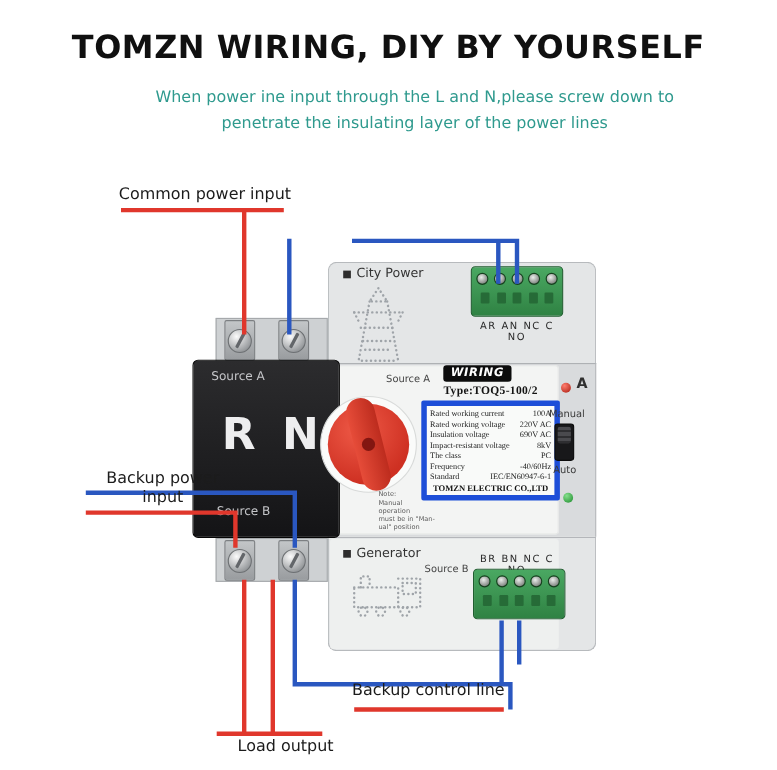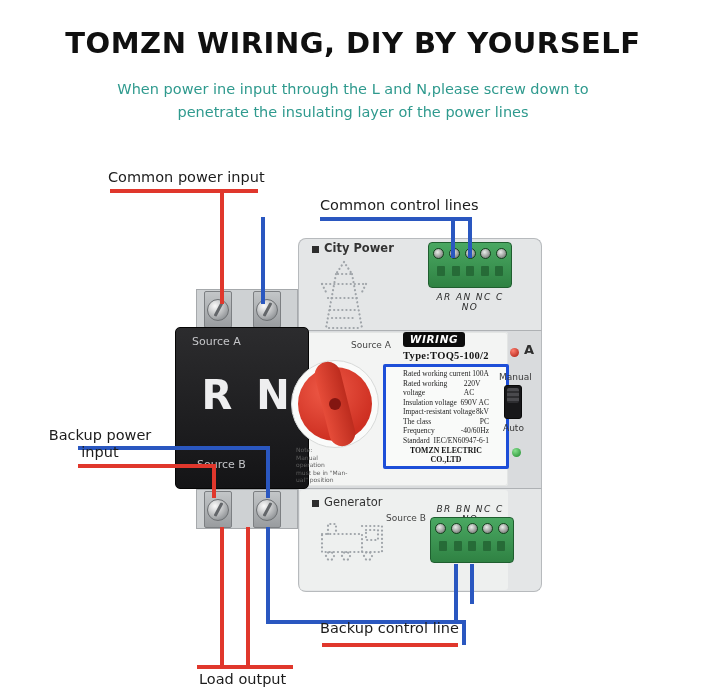--- a/index.html
+++ b/index.html
@@ -1,67 +1,67 @@
 <!DOCTYPE html>
 <html><head>
 <meta charset="utf-8">
 <style>
   * { margin:0; padding:0; box-sizing:border-box; }
   html,body { background:#fff; }
   #canvas { position:relative; width:706px; height:700px; background:#ffffff; overflow:hidden;
             font-family:"DejaVu Sans","Liberation Sans",sans-serif; }
   .abs { position:absolute; }
-  .preline { white-space:pre-line; }
+  .preline { white-space:pre-line;margin-left:48px; }
 
   
   #title { top:26px; left:0; right:0; text-align:center; font-size:29px; font-weight:bold;
            color:#101010; letter-spacing:0.5px; }
   #subtitle { top:78px; left:0; right:0; text-align:center; font-size:14.5px; line-height:1.6;
               color:#2f9a8e; }
 
   
   .callout { font-size:14.5px; color:#1c1c1c; z-index:8; }
   #lbl-cpi { left:108px; top:169px; }
   #lbl-ccl { left:320px; top:197px; }
   #lbl-bpi { left:44px;  top:427px; width:112px; text-align:center; line-height:17px; }
   #lbl-bcl { left:320px; top:620px; }
-  #lbl-lo  { left:199px; top:671px; }
+  #lbl-lo  { left:216px; top:671px; }
 
   
   #wires { left:0; top:0; z-index:7; pointer-events:none; }
 
   
   .housing { background:#e4e6e7; border:1px solid #b7babd; z-index:1; }
   #housing-top { left:298px; top:238px; width:244px; height:92px;  border-radius:8px 8px 0 0; border-bottom:none; }
   #housing-mid { left:298px; top:330px; width:244px; height:158px; background:#d9dbdd; border-top:1px solid #aeb1b4; border-bottom:none; }
   #housing-bot { left:298px; top:488px; width:244px; height:104px; border-radius:0 0 8px 8px; border-top:1px solid #aeb1b4; }
   .face { background:#f3f4f3; border-radius:3px; z-index:2; }
   #face-mid { left:300px; top:332px; width:208px; height:154px; box-shadow:inset 0 0 0 1px #e3e5e4; }
   #face-bot { left:300px; top:490px; width:208px; height:100px; background:#eef0ef; }
 
   
   .bullet { width:7px; height:7px; background:#2d2d2d; z-index:3; }
   #city-bullet { left:312px; top:246px; }
-  #city-label  { left:324px; top:241px; font-size:11.5px; font-weight:700; color:#333; z-index:3; }
+  #city-label  { left:324px; top:241px; font-size:11.5px; font-weight:400; color:#333; z-index:3; }
   #tower-icon  { left:314px; top:258px; z-index:3; }
   #gen-bullet  { left:312px; top:500px; }
   #gen-label   { left:324px; top:495px; font-size:11.5px; font-weight:400; color:#333; z-index:3; }
   #gen-icon    { left:316px; top:514px; z-index:3; }
 
   
   .terminal { width:84px; height:46px; border-radius:4px; border:1px solid #1f5e2f;
               background:linear-gradient(180deg,#4aa862,#2f8243); z-index:3; }
   #terminal-top { left:428px; top:242px; }
   #terminal-bot { left:430px; top:517px; }
   .t-screws { display:flex; justify-content:space-between; padding:5px 4px 0 4px; }
   .t-screw  { width:11px; height:11px; border-radius:50%; border:1px solid #163f1e;
               background:radial-gradient(circle at 40% 35%, #e9ede9, #5f625f); }
   .t-holes { display:flex; justify-content:space-between; padding:7px 8px 0 8px; }
   .t-hole  { width:8px; height:10px; background:#266b37; border-radius:1px; }
-  .t-label { font-size:9px; letter-spacing:1.4px; color:#2a2a2a; text-align:center; z-index:3;font-style:italic; }
+  .t-label { font-size:9px; letter-spacing:1.4px; color:#2a2a2a; text-align:center; z-index:3; }
   #terminal-top-label { left:426px; top:292px; width:88px; }
   #terminal-bot-label { left:426px; top:504px; width:88px; }
 
   
   #switch-module { left:175px; top:327px; width:134px; height:162px; border-radius:5px;
                    background:linear-gradient(180deg,#2c2c2e,#141416); border:1px solid #050505; z-index:3; }
   #src-a-black { left:192px; top:335px; font-size:11px; color:#c4c5c8; z-index:4; }
   #src-b-black { left:197px; top:458px; font-size:11px; color:#c4c5c8; z-index:4; }
   .pole { top:372px; width:42px; text-align:center; font-size:40px; font-weight:bold; color:#eeeeef; z-index:4; }
   #pole-r { left:196px; }
@@ -80,22 +80,22 @@
                        background:#63666a; border-radius:1px; transform:rotate(28deg); }
 
   
   #face-src-a { left:351px; top:340px; font-size:9px; color:#444; z-index:4; }
   #face-src-b { left:386px; top:513px; font-size:9px; color:#444; z-index:4; }
   #brand-logo { left:403px; top:332px; width:62px; height:15px; line-height:15px; text-align:center;
                 background:#0c0c0c; color:#fff; border-radius:3px; font-size:10.5px; font-weight:bold;
                 font-style:italic; letter-spacing:0.6px; z-index:4; }
   #type-label { left:383px; top:350px; width:126px; text-align:center; font-size:10.5px; font-weight:bold;
                 font-family:"Liberation Serif","DejaVu Serif",serif; letter-spacing:0.3px; color:#141414; z-index:4; }
-  #spec-table { left:383px; top:364px; width:126px; border:3px solid #1d4ed8; border-radius:2px;
-                padding:2px 17px; background:rgba(255,255,255,0.5); z-index:4; }
+  #spec-table { left:383px; top:364px; width:126px; border:5px solid #1d4ed8; border-radius:2px;
+                padding:2px 3px; background:rgba(255,255,255,0.5); z-index:4; }
   .spec-row { display:flex; justify-content:space-between; font-size:7.5px; line-height:9.5px;
               font-family:"Liberation Serif","DejaVu Serif",serif; color:#1d1d1d; }
   #company { font-size:7.8px; font-weight:bold; text-align:center; margin-top:1px;
              font-family:"Liberation Serif","DejaVu Serif",serif; color:#111; }
   #note { left:296px; top:446px; width:52px; font-size:6px; line-height:7.5px; color:#5e5e5e; z-index:4; }
 
   
   #knob-base { left:291px; top:360px; width:88px; height:88px; border-radius:50%;
                background:#fafbfa; border:1px solid #d8dad9; z-index:3; }
   #knob { left:298px; top:367px; width:74px; height:74px; border-radius:50%;
@@ -275,19 +275,18 @@
       <span class="t-hole"></span>
     </div>
   </div>
 
   <svg id="wires" class="abs" width="706" height="700" viewBox="0 0 706 700">
     <path fill="none" stroke-width="4" d="M263 217 V304 M320 219 H472 M453 219 V258 M470 219 V258 M78 448 H268 V498 M268 527 V622 H464 V645 M456 564 V622 M472 564 V604" stroke="#2a57c0"></path>
     <path fill="none" stroke-width="4" d="M110 191 H258 M222 191 V304 M78 466 H214 V498 M222 527 V667 M248 527 V667 M197 667 H293 M322 645 H458" stroke="#e0372c"></path>
   </svg>
 
   <div id="lbl-cpi" class="abs callout">Common power input</div>
-  <div id="lbl-ccl" class="abs callout">Common control lines</div>
   <div id="lbl-bpi" class="abs callout preline">Backup power
 input</div>
   <div id="lbl-bcl" class="abs callout">Backup control line</div>
   <div id="lbl-lo" class="abs callout">Load output</div>
 
 </div>
 
 </body></html>

